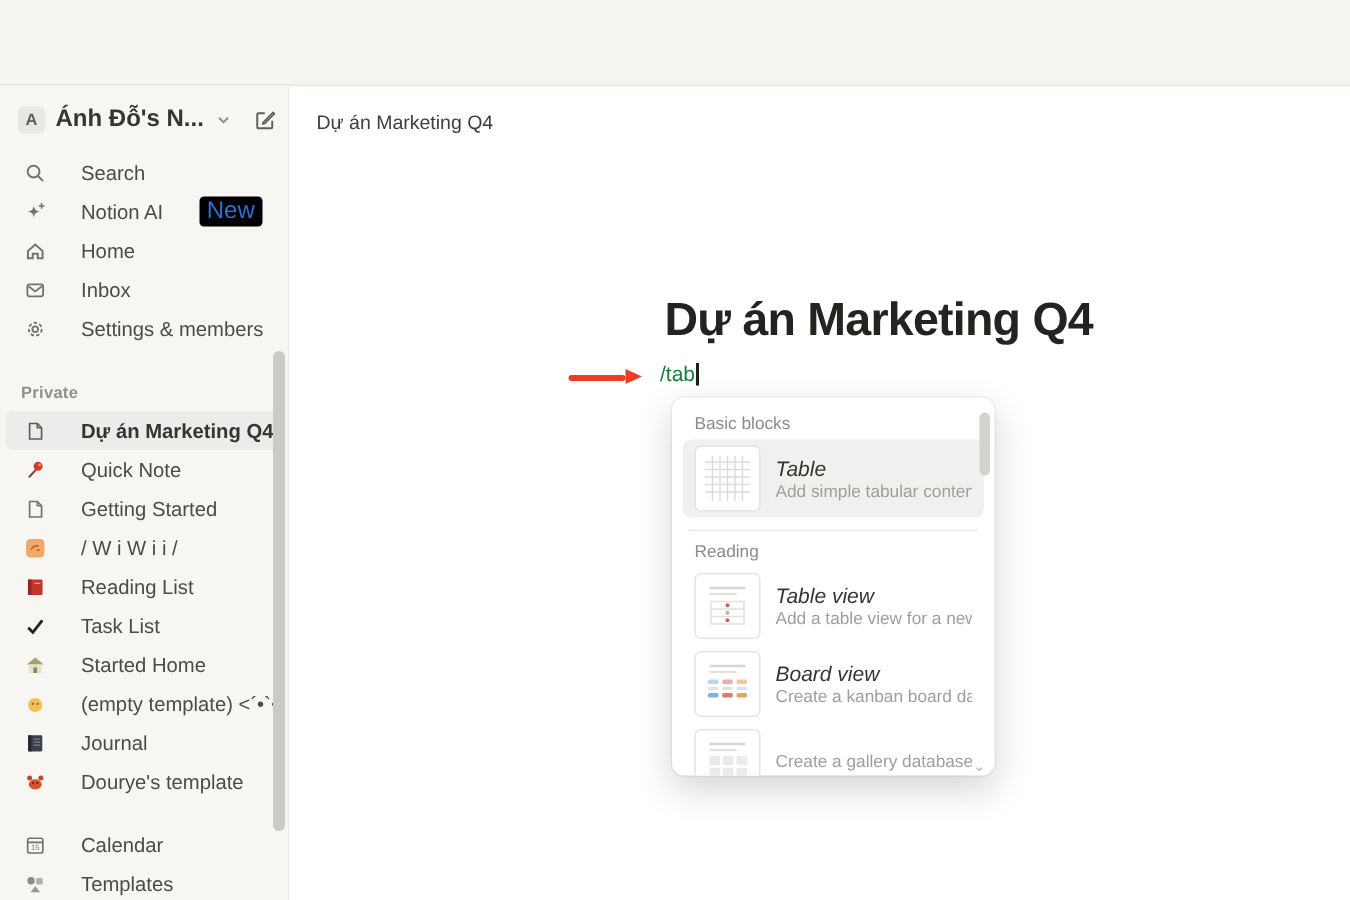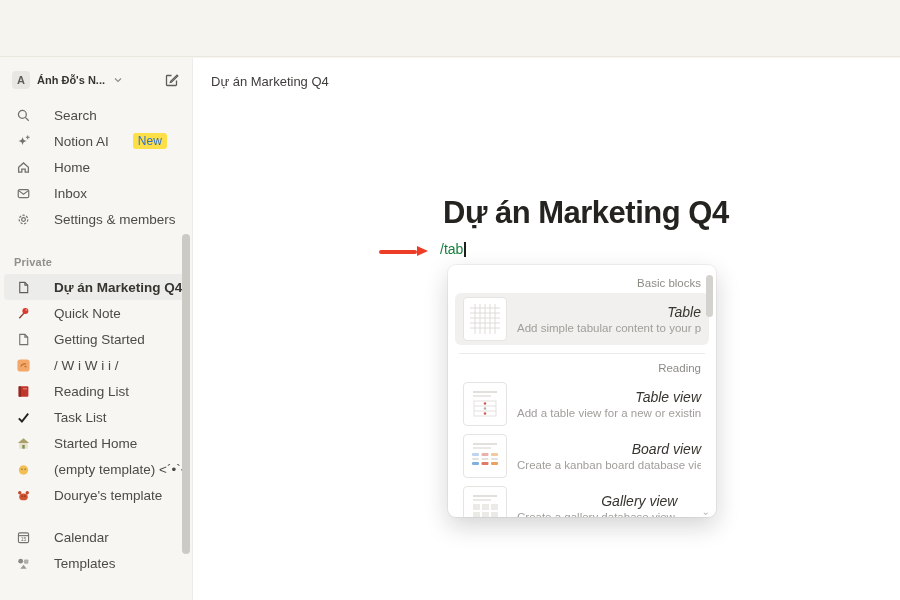--- a/index.html
+++ b/index.html
@@ -13,51 +13,51 @@
   .top-band { position:absolute; top:0; left:0; width:900px; height:57px;
     background:#f6f4ee; border-bottom:1px solid #e9e7e0; }
   .window { position:absolute; top:58px; left:0; width:900px; height:542px; display:flex; }
 
   
   .sidebar { width:193px; height:100%; background:#f7f6f3;
     border-right:1px solid rgba(0,0,0,0.04); position:relative; flex:none; }
   .ws-row { display:flex; align-items:center; gap:7px; height:24px; margin:10px 12px 10px 12px; }
   .avatar { width:18px; height:18px; border-radius:4px; background:#e9e7e3;
     color:#5f5d58; font-size:11px; font-weight:bold; display:flex; align-items:center; justify-content:center; flex:none; }
-  .ws-name { font-size:11px; font-weight:bold; color:#37352f; white-space:nowrap; }
+  .ws-name { font-size:16px; font-weight:bold; color:#37352f; white-space:nowrap; }
   .ws-spacer { flex:1; }
   .srow { display:flex; align-items:center; gap:22px; height:26px; padding:0 14px;
     font-size:13.5px; color:#4c4b46; white-space:nowrap; cursor:pointer; }
   .srow .ic { width:18px; height:16px; display:flex; align-items:center; justify-content:center; flex:none; }
   .srow.selected { background:#ececea; border-radius:4px; margin:0 4px; padding:0 10px; font-weight:bold; color:#37352f; }
-  .badge { font-size:12px; color:#2f6fd3; background:#fde047; border-radius:3px; padding:1px 5px; margin-left:2px; }
+  .badge { font-size:16px; color:#2f6fd3; background:#000000; border-radius:3px; padding:1px 5px; margin-left:2px; }
   .plabel { font-size:11px; color:#91908b; margin:24px 0 6px 14px; font-weight:bold; letter-spacing:.2px; }
   .sfooter { margin-top:16px; }
   .side-scroll { position:absolute; right:2px; top:176px; width:8px; height:320px;
     background:#cbcac5; border-radius:4px; }
   svg { display:block; }
 
   
   .main { flex:1; background:#ffffff; position:relative; }
   .crumb { font-size:13px; color:#3e3d39; padding:16px 0 0 18px; }
   .doc-title { position:absolute; left:250px; top:137px; font-size:31px; font-weight:bold;
     color:#24231f; letter-spacing:-0.5px; }
   .slash-line { position:absolute; left:247px; top:183px; font-size:14px; color:#15803d; }
   .caret { display:inline-block; width:1.5px; height:15px; background:#1f1e1b;
     vertical-align:-3px; margin-left:1px; }
   .red-arrow { position:absolute; left:186px; top:188px; width:49px; height:12px; }
   .red-arrow .shaft { position:absolute; left:0; top:4px; width:38px; height:3.5px; background:#ee3d26; border-radius:2px; }
   .red-arrow .head { position:absolute; right:0; top:0; width:0; height:0;
     border-top:5.5px solid transparent; border-bottom:5.5px solid transparent; border-left:11px solid #ee3d26; }
 
   
-  .menu { position:absolute; left:255px; top:207px; width:268px; height:252px;
+  .menu { position:absolute; left:255px; top:207px; width:215px; height:252px;
     background:#fff; border-radius:8px; overflow:hidden;
     box-shadow:0 0 0 1px rgba(15,15,15,0.05), 0 9px 24px rgba(15,15,15,0.18);
-    padding:6px 7px;text-align:right; }
+    padding:6px 7px; }
   .mlabel { font-size:11.5px; color:#8d8b86; margin:6px 8px 4px 8px; }
   .mitem { display:flex; align-items:center; gap:10px; padding:4px 8px; border-radius:6px; cursor:pointer; }
   .mitem.selected { background:#f1f0ee; }
   .thumb { width:44px; height:44px; background:#fff; border:1px solid #e6e4e1; border-radius:4px;
     flex:none; display:flex; align-items:center; justify-content:center; overflow:hidden; }
   .mtext { min-width:0; }
   .mtitle { font-size:14px; color:#37352f; margin-bottom:2px;font-style:italic; }
   .mdesc { font-size:11.5px; color:#a09e99; white-space:nowrap; overflow:hidden; }
   .mdivider { height:1px; background:#ebeae8; margin:8px 4px; }
   .menu-scroll { position:absolute; right:3px; top:10px; width:7px; height:42px; background:#d4d2ce; border-radius:4px; }
@@ -217,20 +217,32 @@
       <span class="ic">
         <svg width="15" height="15" viewBox="0 0 16 16">
           <circle cx="8" cy="8.5" r="5" fill="#f2bf54"></circle>
           <circle cx="6.3" cy="7.8" r="0.8" fill="#8a6a23"></circle>
           <circle cx="9.7" cy="7.8" r="0.8" fill="#8a6a23"></circle>
         </svg>
       </span>
       <span>(empty template) ˂´•`˂ ...</span>
     </div>
 
+    <div class="srow">
+      <span class="ic">
+        <svg width="15" height="15" viewBox="0 0 16 16">
+          <rect x="3" y="2.3" width="10" height="11.5" rx="1" fill="#3a3f4a"></rect>
+          <rect x="3" y="2.3" width="2.2" height="11.5" fill="#23262e"></rect>
+          <line x1="6.8" y1="5" x2="11.5" y2="5" stroke="#7b828f" stroke-width="0.9"></line>
+          <line x1="6.8" y1="7.2" x2="11.5" y2="7.2" stroke="#7b828f" stroke-width="0.9"></line>
+          <line x1="6.8" y1="9.4" x2="11.5" y2="9.4" stroke="#7b828f" stroke-width="0.9"></line>
+        </svg>
+      </span>
+      <span>Journal</span>
+    </div>
 
     <div class="srow">
       <span class="ic">
         <svg width="15" height="15" viewBox="0 0 16 16">
           <circle cx="4" cy="5" r="1.8" fill="#c0492b"></circle>
           <circle cx="12" cy="5" r="1.8" fill="#c0492b"></circle>
           <ellipse cx="8" cy="9.5" rx="4.6" ry="3.6" fill="#d35430"></ellipse>
           <circle cx="6.5" cy="8.6" r="0.7" fill="#4a1c0f"></circle>
           <circle cx="9.5" cy="8.6" r="0.7" fill="#4a1c0f"></circle>
         </svg>
@@ -342,21 +354,20 @@
             <line x1="6" y1="10" x2="24" y2="10" stroke="#e3e1dd" stroke-width="1.4"></line>
             <rect x="6" y="14" width="7" height="6" fill="#eceae6"></rect>
             <rect x="15" y="14" width="7" height="6" fill="#eceae6"></rect>
             <rect x="24" y="14" width="7" height="6" fill="#eceae6"></rect>
             <rect x="6" y="22" width="7" height="6" fill="#eceae6"></rect>
             <rect x="15" y="22" width="7" height="6" fill="#eceae6"></rect>
             <rect x="24" y="22" width="7" height="6" fill="#eceae6"></rect>
           </svg>
         </span>
         <span class="mtext">
-          <div class="mtitle">Gallery view</div>
           <div class="mdesc">Create a gallery database view.</div>
         </span>
       </div>
 
       <div class="menu-scroll"></div>
       <div class="menu-caret">⌄</div>
     </div>
   </div>
 </div>
 

